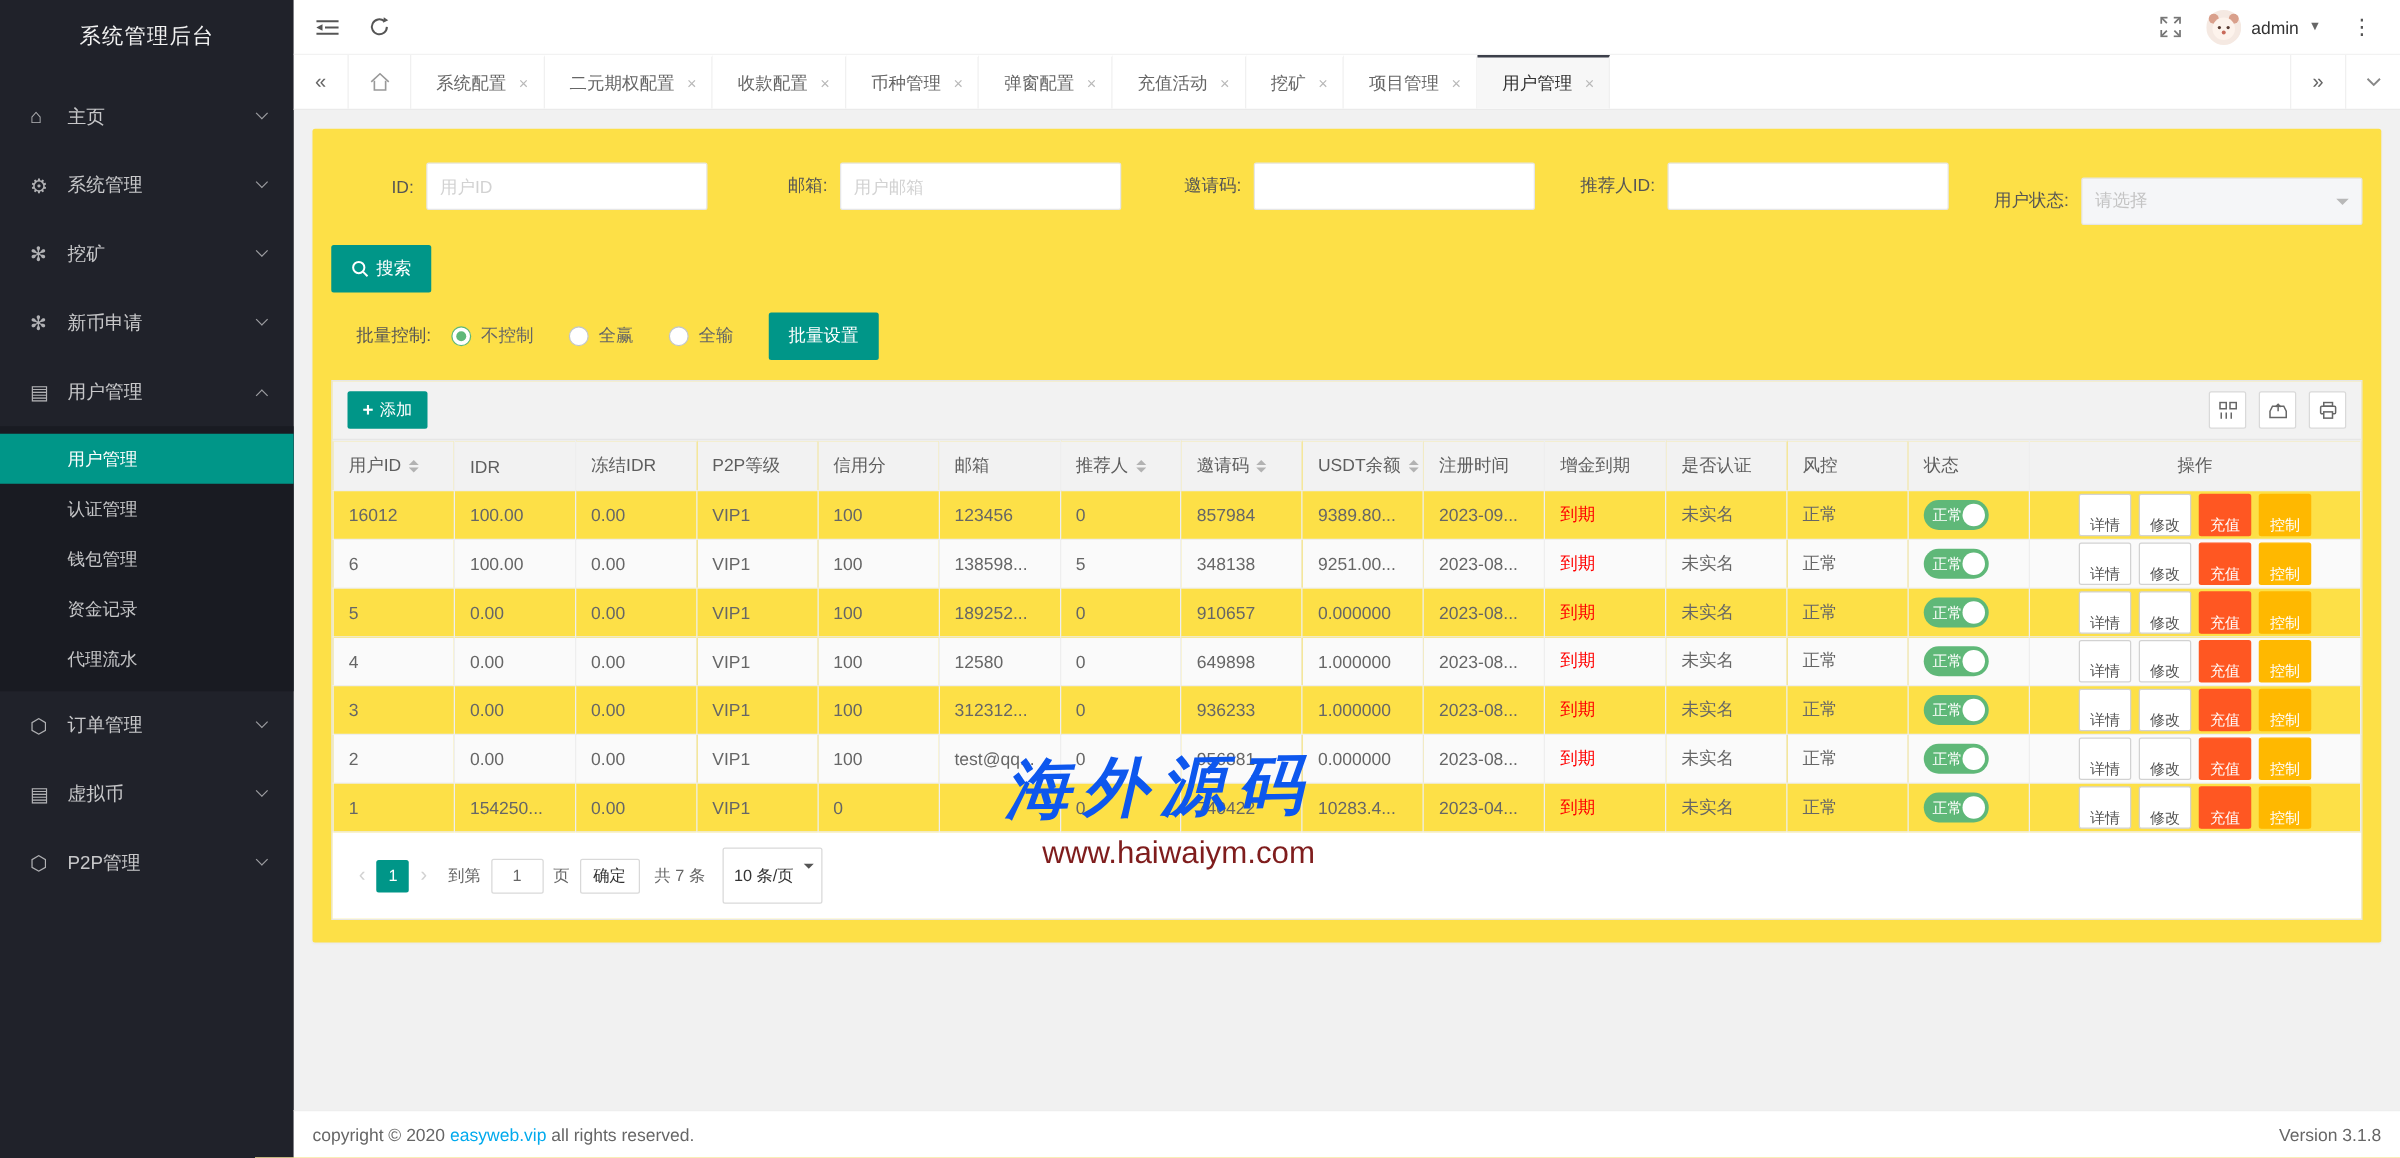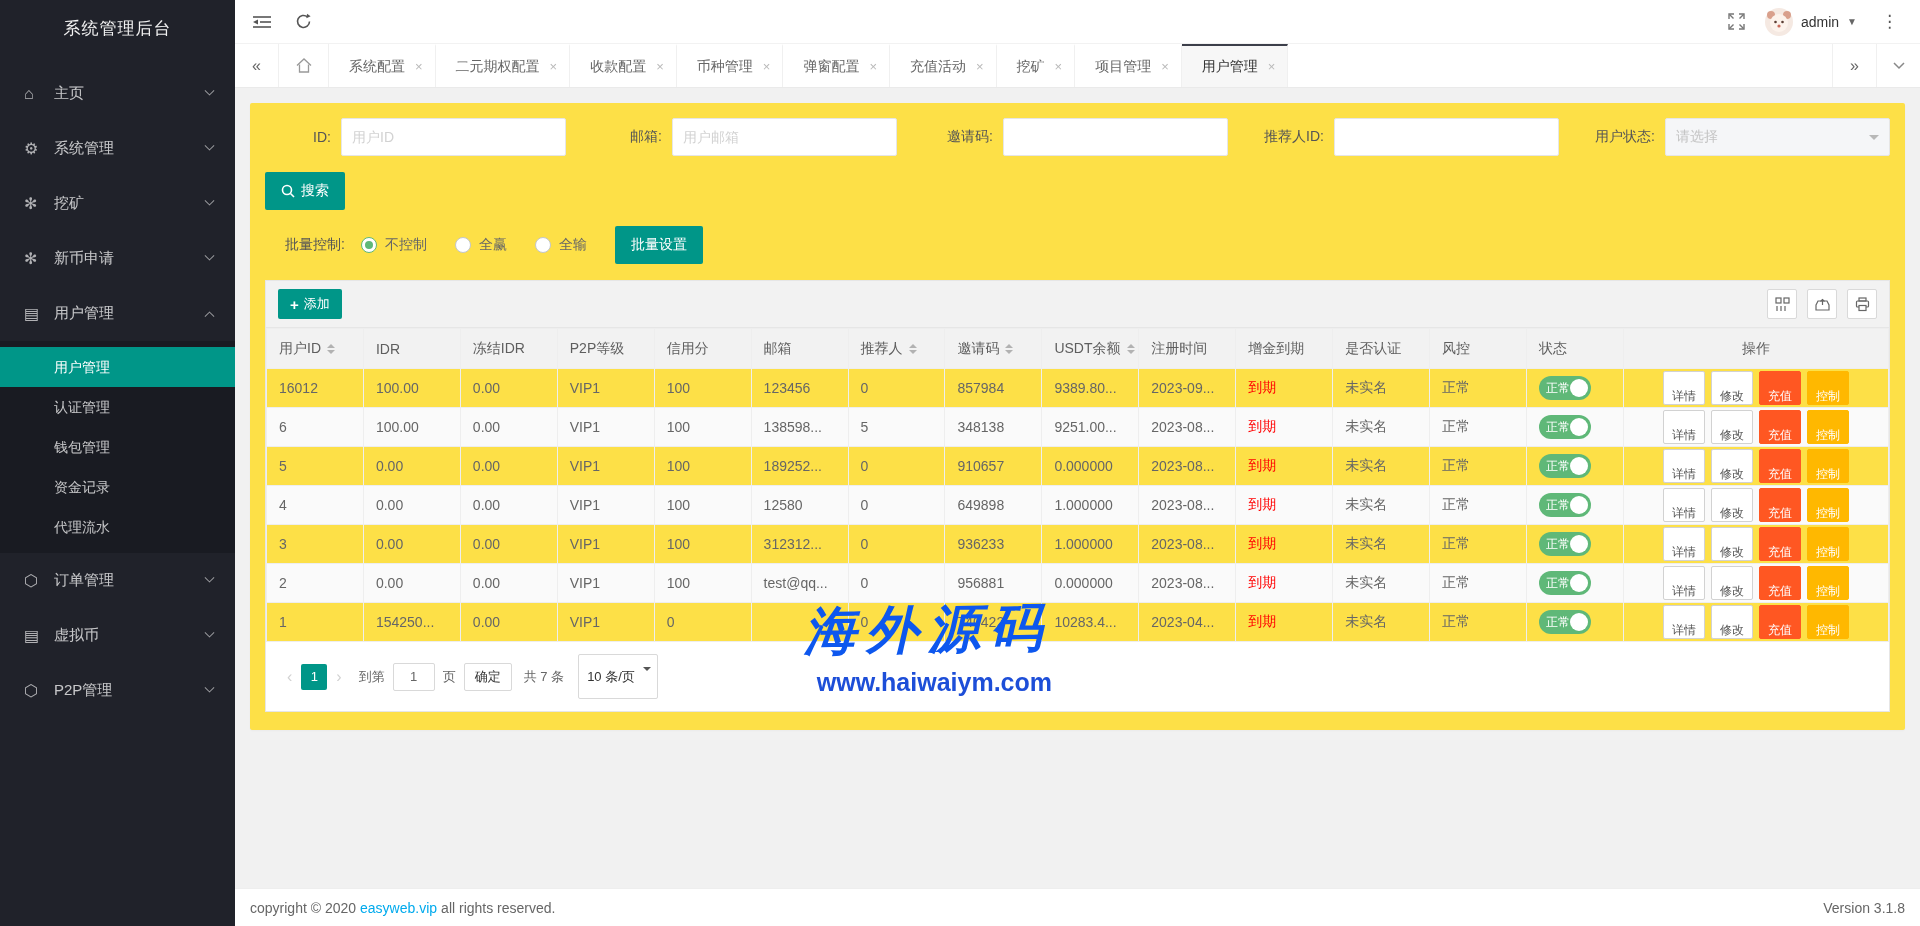--- a/index.html
+++ b/index.html
@@ -38,21 +38,21 @@
   .tab { display:flex; align-items:center; padding:0 12px 0 20px; border-right:1px solid #f0f0f0; font-size:14px; color:#666; cursor:pointer; white-space:nowrap; border-top:2px solid transparent; }
   .tab-close { margin-left:10px; color:#b9b9b9; font-size:13px; }
   .tab.active { background:#f7f7f7; border-top-color:#3c3f4a; color:#333; }
 
   .content { flex:1; padding:15px; overflow:hidden; }
   .card { background:#fde047; border-radius:2px; padding:15px 15px 18px; box-shadow:0 1px 2px rgba(0,0,0,.03); }
 
   
   .form-row { display:flex; align-items:center; }
   .form-item { flex:1; display:flex; align-items:center; padding-right:30px; }
-  .form-item:last-child { padding-right:0; }
+  .form-item:last-child { padding-right:0;margin-top:24px; }
   .form-label { min-width:76px; text-align:right; padding-right:10px; color:#555; white-space:nowrap; }
   .form-input { flex:1; height:38px; border:1px solid #e6e6e6; border-radius:2px; padding:0 10px; font-size:14px; color:#666; outline:none; min-width:0; }
   .form-input::placeholder { color:#d2d2d2; }
   .form-select { flex:1; height:38px; border:1px solid #e6e6e6; border-radius:2px; background:#f5f6f8; display:flex; align-items:center; padding:0 26px 0 10px; position:relative; cursor:pointer; }
   .select-placeholder { color:#c4c4c4; }
   .select-caret { position:absolute; right:10px; top:16px; width:0; height:0; border:5px solid transparent; border-top-color:#b8b8b8; }
 
   .btn-teal { background:#009688; color:#fff; border:none; border-radius:2px; height:38px; padding:0 16px; font-size:14px; cursor:pointer; display:inline-flex; align-items:center; gap:6px; }
   .search-row { margin-top:16px; }
 
@@ -103,21 +103,21 @@
   .pg-caret { position:absolute; right:6px; top:12px; width:0; height:0; border:4px solid transparent; border-top-color:#555; }
 
   
   .footer { height:38px; background:#fff; border-top:1px solid #eee; display:flex; align-items:center; padding:0 15px; flex-shrink:0; color:#666; }
   .footer a { color:#01AAED; text-decoration:none; margin:0 4px; }
   .footer-version { margin-left:auto; color:#666; }
 
   
   .watermark { position:absolute; left:712px; top:596px; width:340px; text-align:right; z-index:40; pointer-events:none; }
   .wm-title { font-family:"DejaVu Serif","Liberation Serif",serif; font-style:italic; font-weight:bold; font-size:52px; letter-spacing:10px; color:#0d57ee; transform:rotate(-1deg); }
-  .wm-url { font-size:25px; font-weight:bold; color:#1d4ed8; margin-top:2px; font-family:"Liberation Sans",sans-serif; }
+  .wm-url { font-size:25px; font-weight:normal; color:#7f1d1d; margin-top:2px; font-family:"Liberation Sans",sans-serif; }
 
   svg { display:block; }
 </style>
 </head>
 <body>
 
 <div class="app">
 
   <aside class="sidebar">
     <div class="logo">系统管理后台</div>

